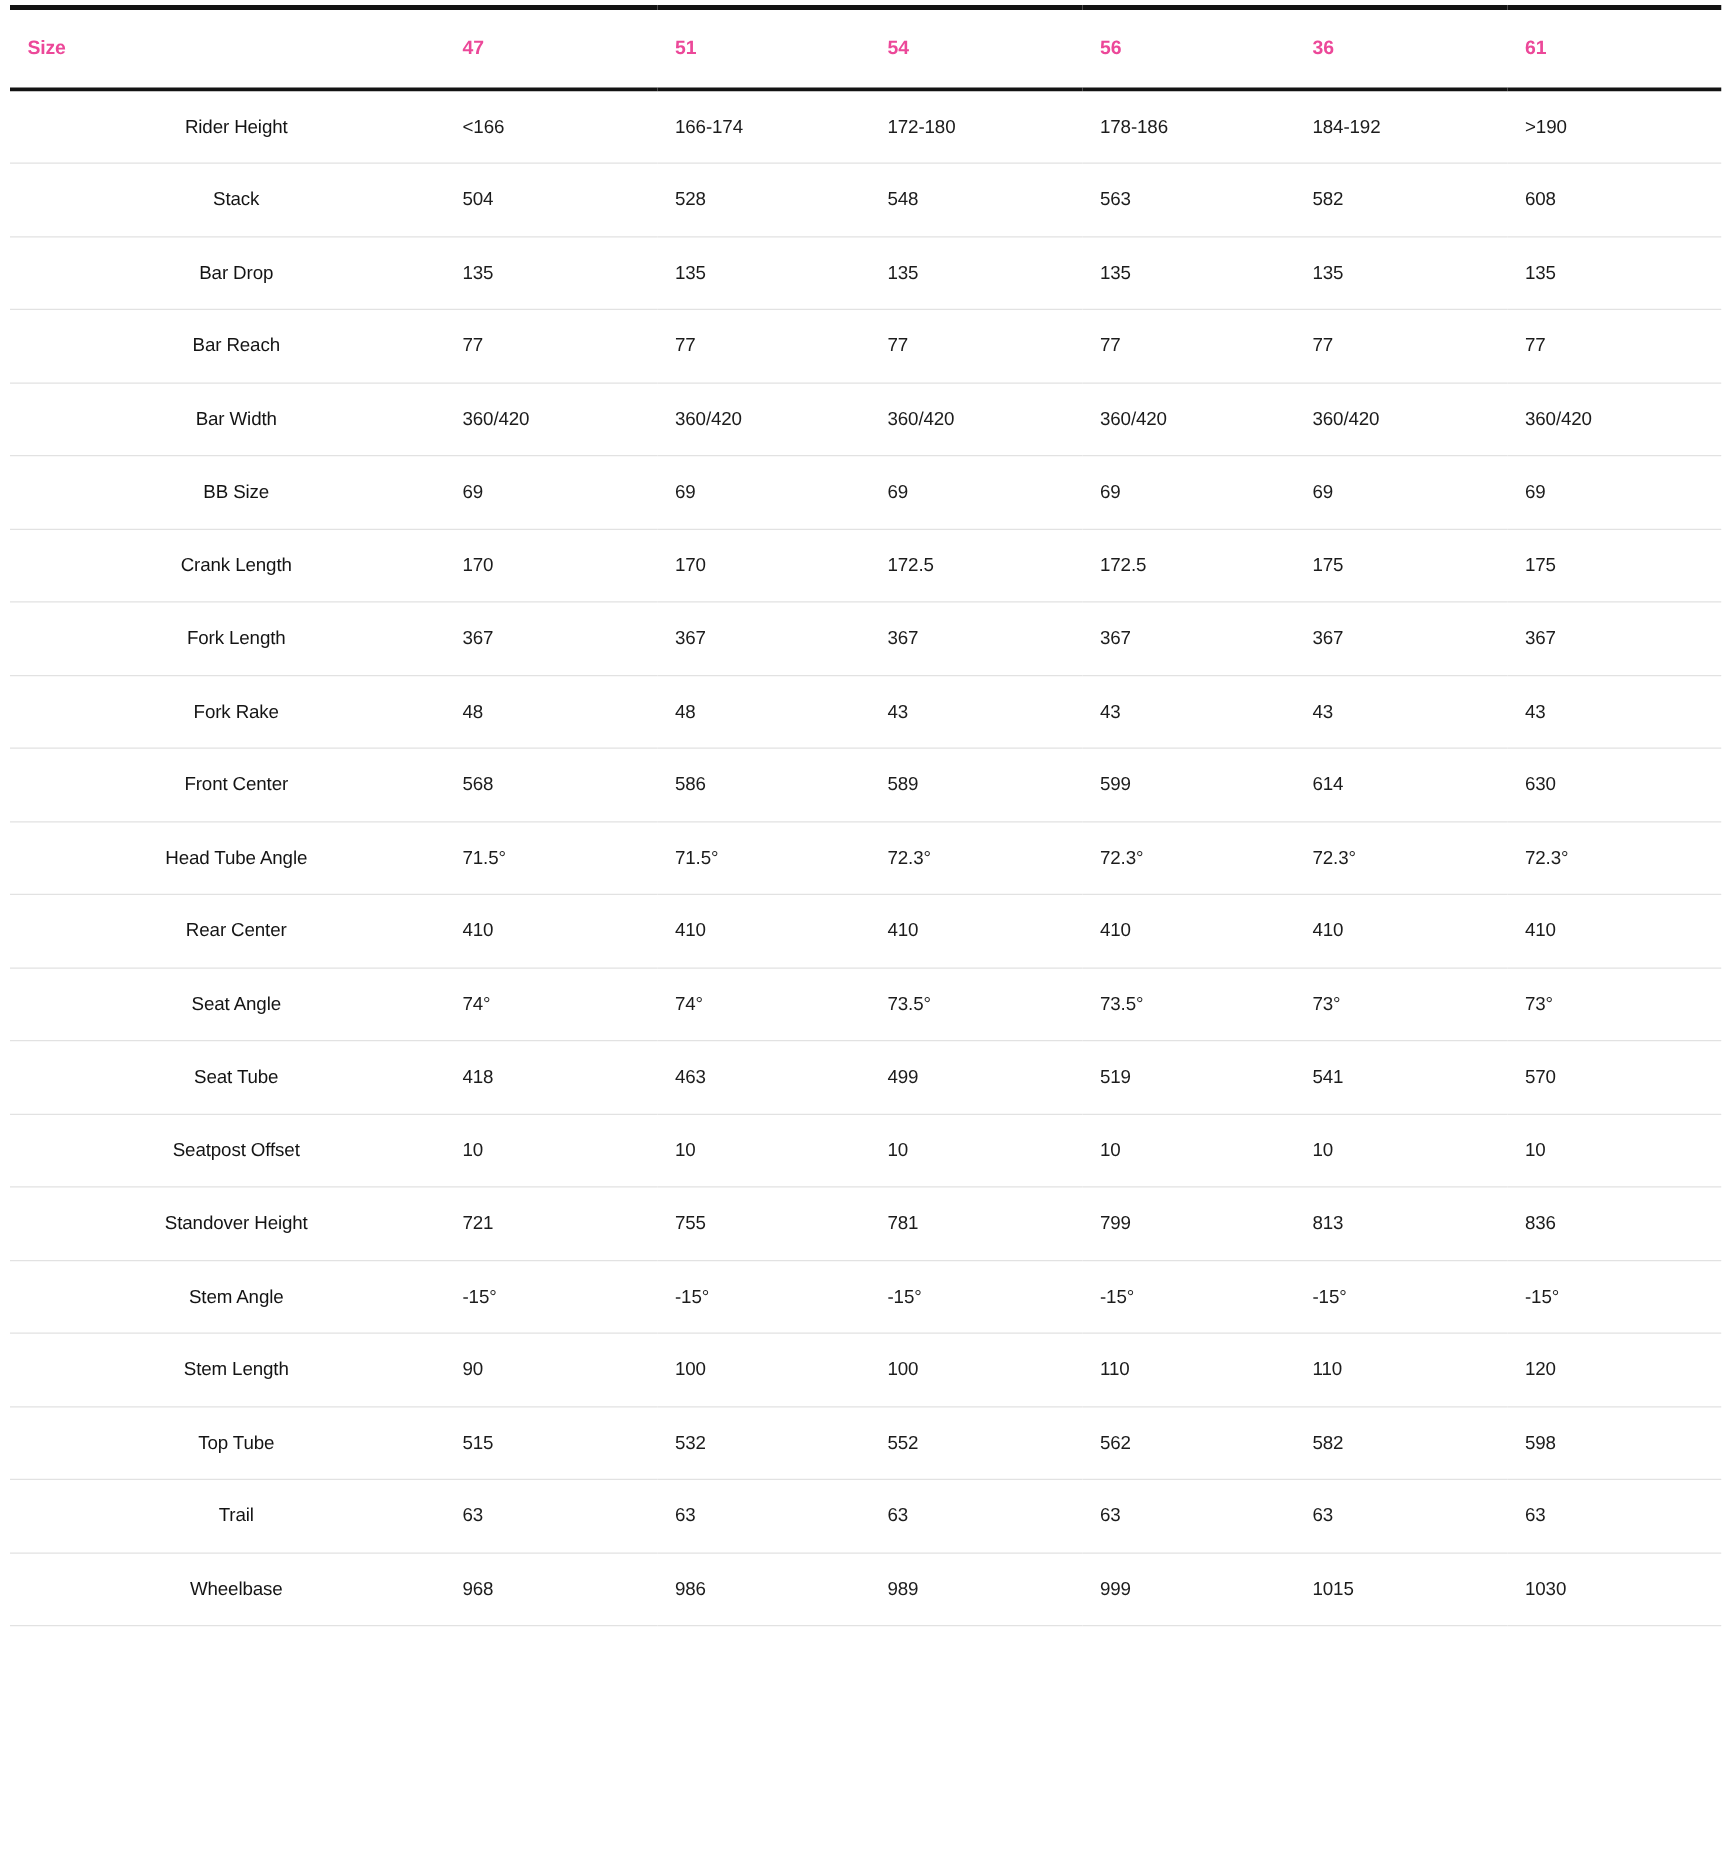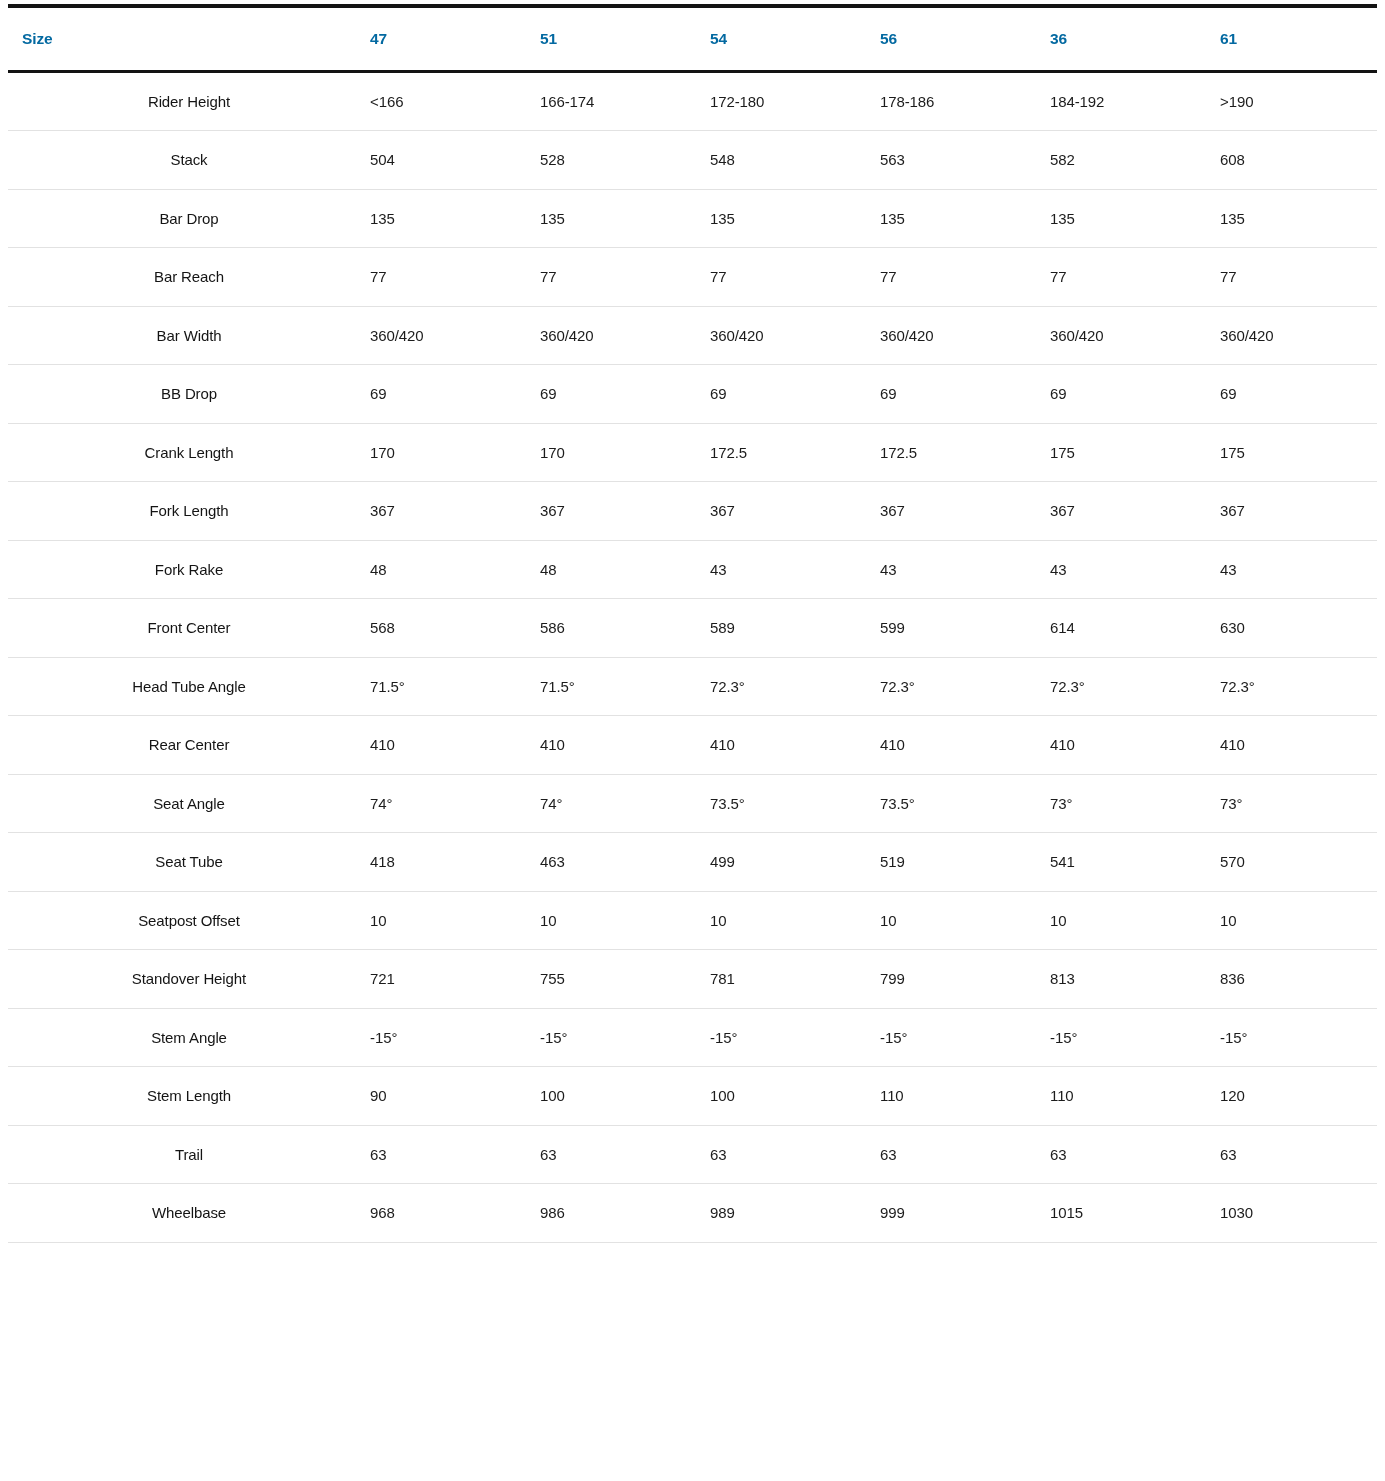--- a/index.html
+++ b/index.html
@@ -24,21 +24,21 @@
     margin-left: 8px;
     border-top: 4px solid #131313;
     background: #ffffff;
   }
   table.geometry th {
     border-bottom: 3px solid #131313;
     font-weight: 700;
     font-size: 15.5px;
     line-height: 17.5px;
     letter-spacing: -0.1px;
-    color: #0369a1;
+    color: #ec4899;
     text-align: left;
     vertical-align: middle;
     padding: 22px 0 22px 14px;
     white-space: nowrap;
     overflow: hidden;
   }
   table.geometry td {
     border-bottom: 1px solid #e2e2e2;
     font-weight: 400;
     font-size: 15px;
@@ -121,21 +121,21 @@
         <tr>
     <td class="row-label">Bar Width</td>
     <td>360/420</td>
     <td>360/420</td>
     <td>360/420</td>
     <td>360/420</td>
     <td>360/420</td>
     <td>360/420</td>
   </tr>
         <tr>
-    <td class="row-label">BB Drop</td>
+    <td class="row-label">BB Size</td>
     <td>69</td>
     <td>69</td>
     <td>69</td>
     <td>69</td>
     <td>69</td>
     <td>69</td>
   </tr>
         <tr>
     <td class="row-label">Crank Length</td>
     <td>170</td>
@@ -238,20 +238,29 @@
         <tr>
     <td class="row-label">Stem Length</td>
     <td>90</td>
     <td>100</td>
     <td>100</td>
     <td>110</td>
     <td>110</td>
     <td>120</td>
   </tr>
         <tr>
+    <td class="row-label">Top Tube</td>
+    <td>515</td>
+    <td>532</td>
+    <td>552</td>
+    <td>562</td>
+    <td>582</td>
+    <td>598</td>
+  </tr>
+        <tr>
     <td class="row-label">Trail</td>
     <td>63</td>
     <td>63</td>
     <td>63</td>
     <td>63</td>
     <td>63</td>
     <td>63</td>
   </tr>
         <tr>
     <td class="row-label">Wheelbase</td>

